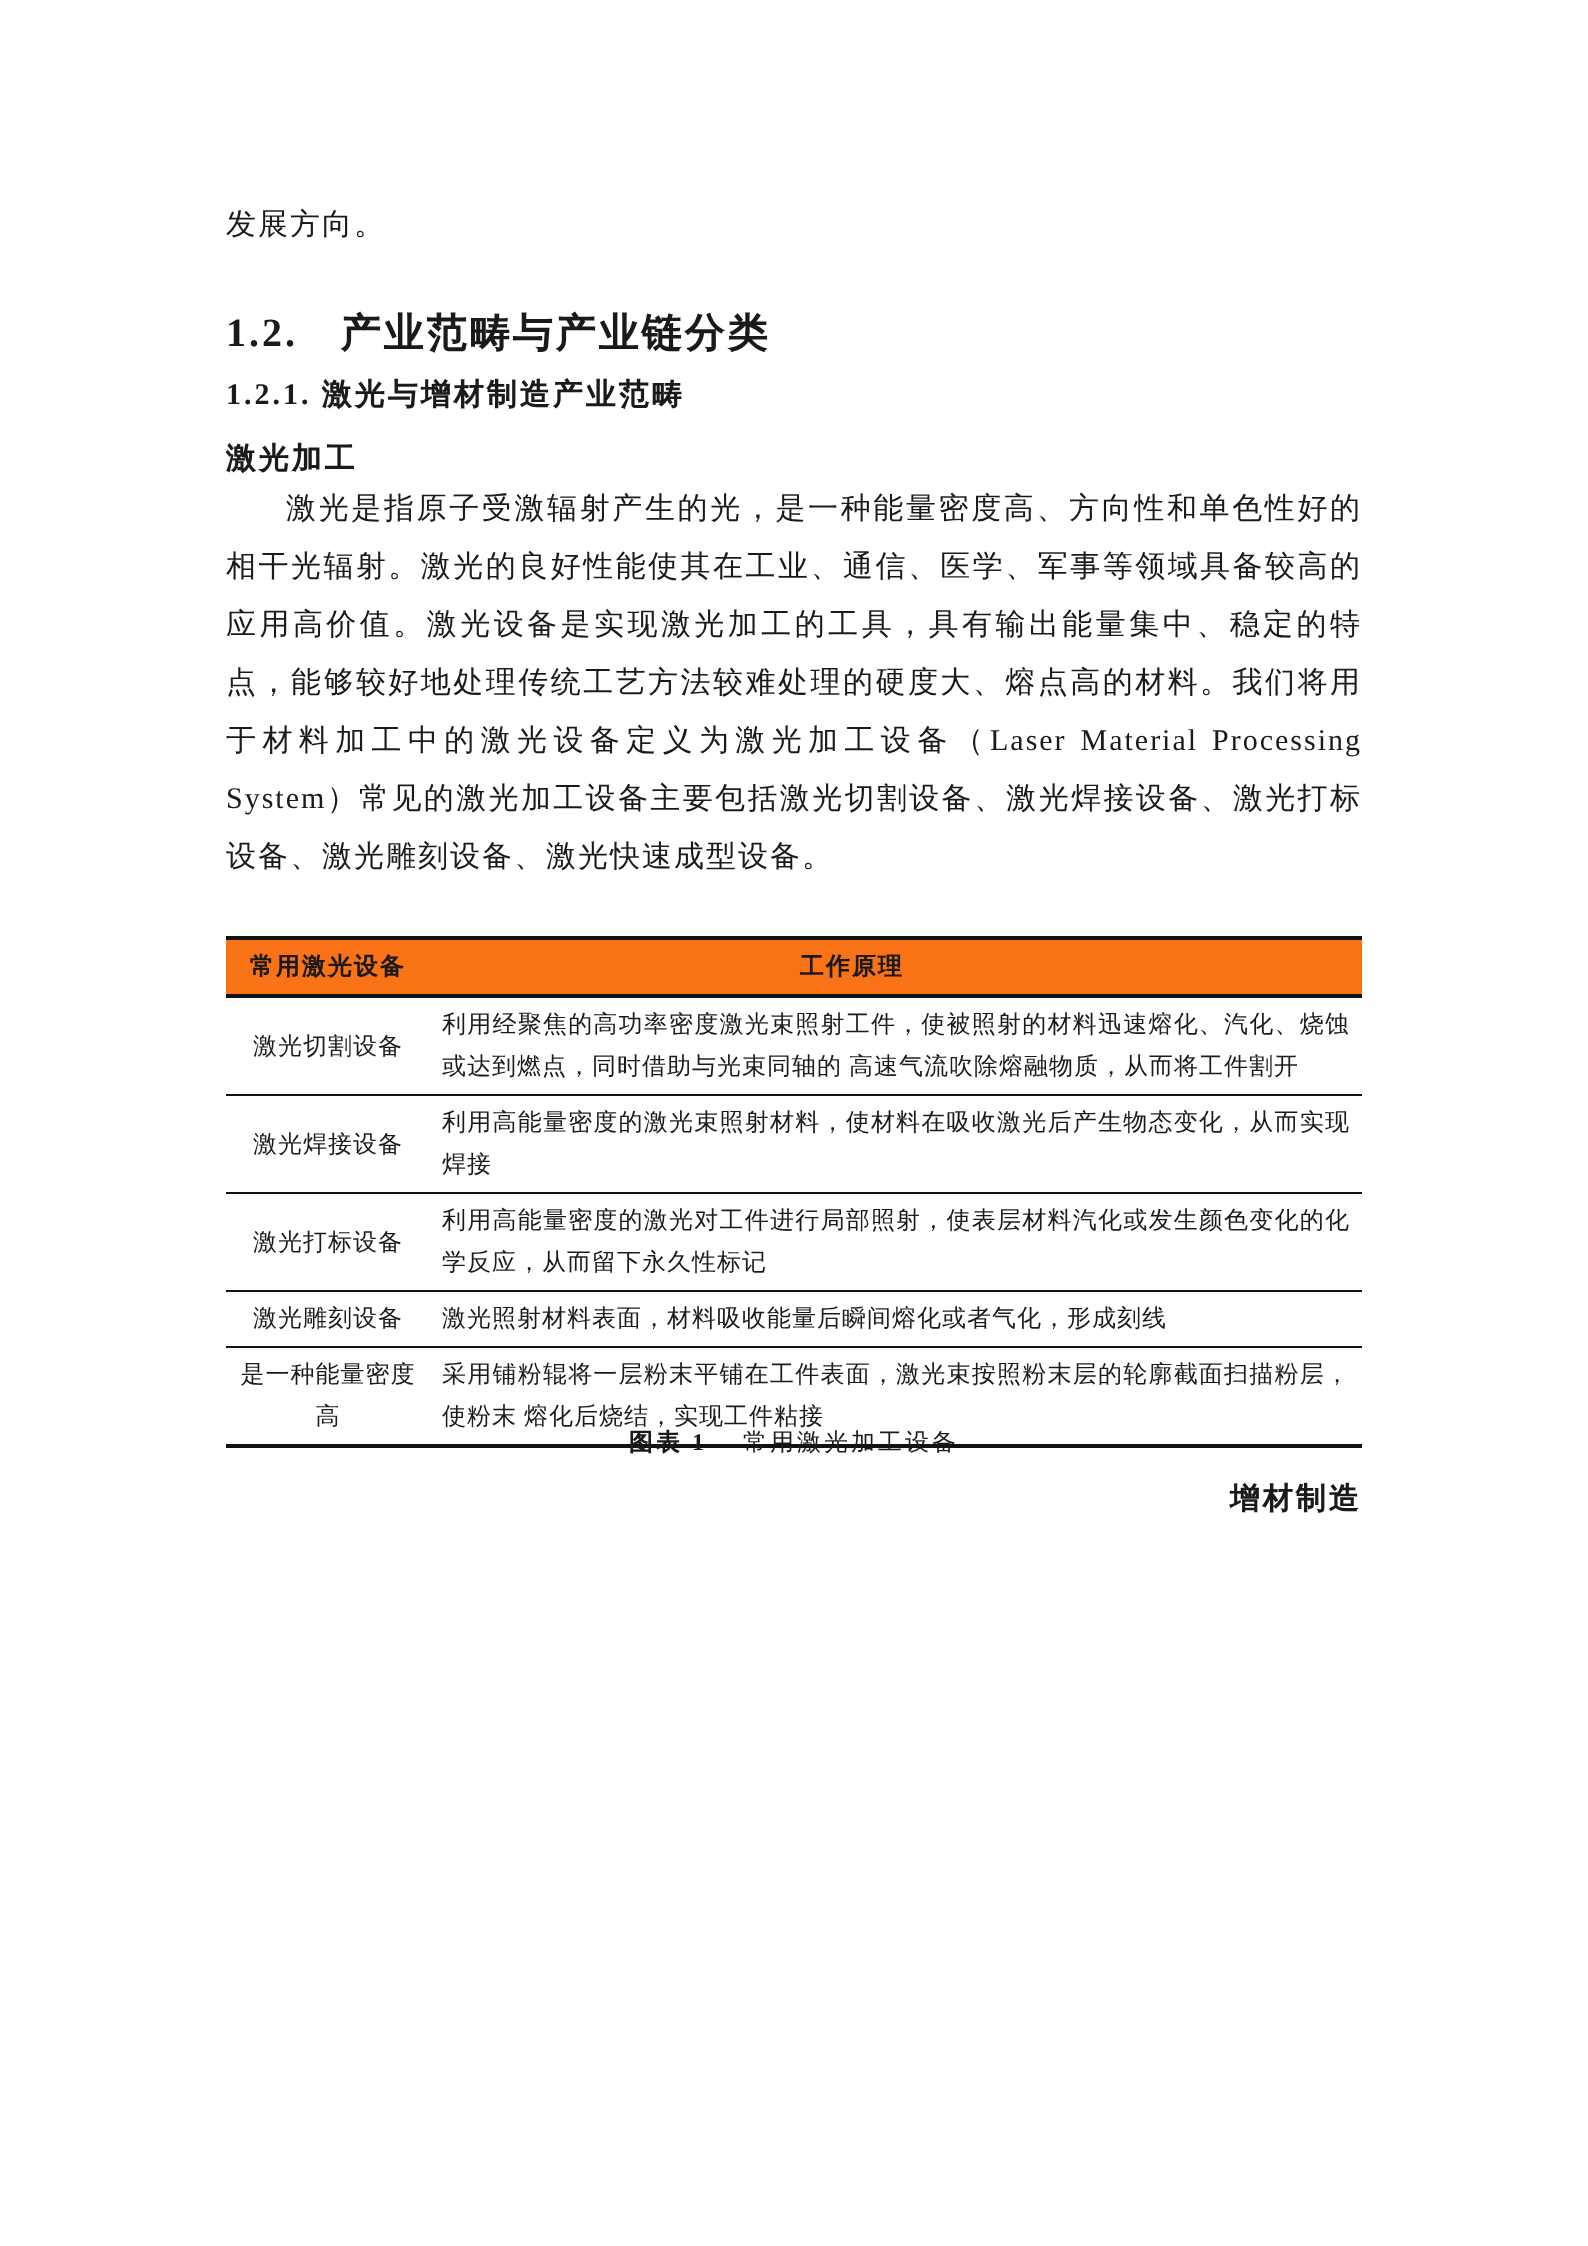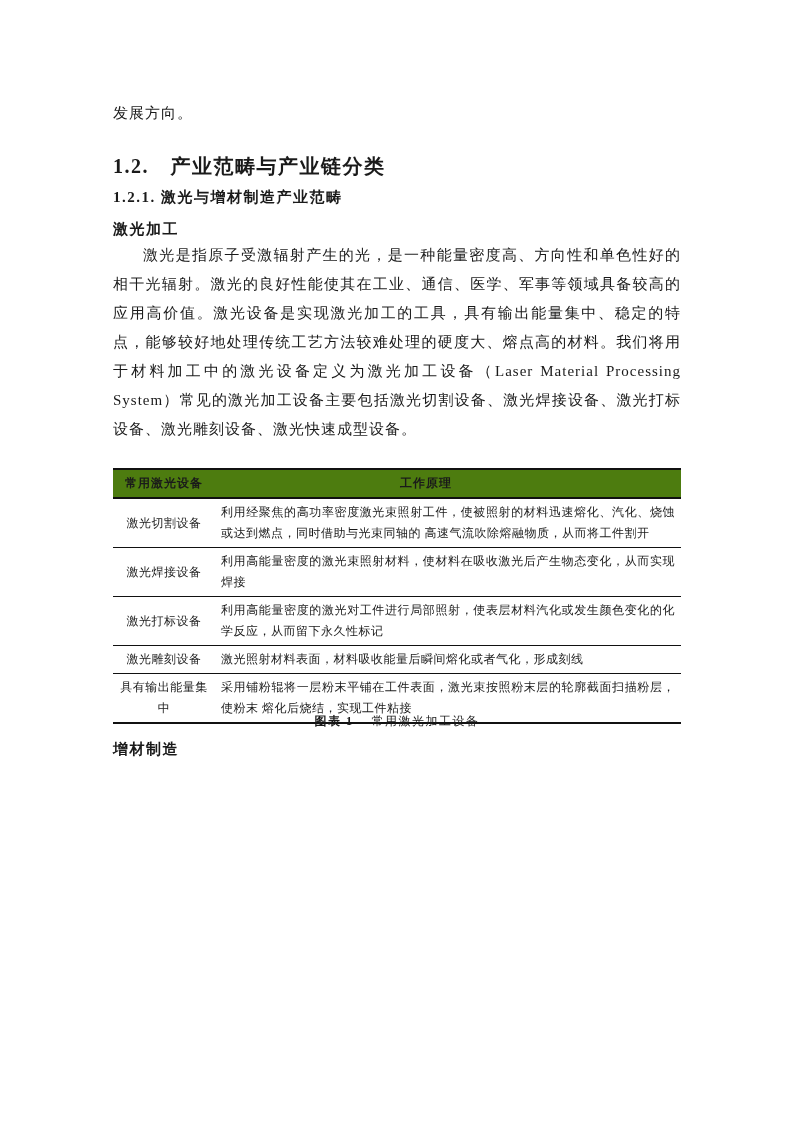--- a/index.html
+++ b/index.html
@@ -31,21 +31,21 @@
     width: 568px;
     border-collapse: collapse;
     table-layout: fixed;
     font-size: 12px;
     line-height: 21px;
     border-top: 2.5px solid #111;
     border-bottom: 2.5px solid #111;
   }
   table.laser-table col.c1 { width: 102px; }
   table.laser-table thead tr {
-    background: #4d7c0f;
+    background: #f97316;
     border-bottom: 2px solid #111;
   }
   table.laser-table th {
     font-weight: bold;
     padding: 3px 4px;
     letter-spacing: 1px;
   }
   table.laser-table th.th-device { text-align: center; }
   table.laser-table th.th-principle { text-align: center; padding-right: 48px; }
   table.laser-table tbody tr { border-top: 1.5px solid #111; }
@@ -114,29 +114,29 @@
         </tr>
         <tr>
           <td class="cell-device">激光打标设备</td>
           <td class="cell-principle">利用高能量密度的激光对工件进行局部照射，使表层材料汽化或发生颜色变化的化学反应，从而留下永久性标记</td>
         </tr>
         <tr>
           <td class="cell-device">激光雕刻设备</td>
           <td class="cell-principle">激光照射材料表面，材料吸收能量后瞬间熔化或者气化，形成刻线</td>
         </tr>
         <tr>
-          <td class="cell-device">具有输出能量集中</td>
+          <td class="cell-device">是一种能量密度高</td>
           <td class="cell-principle">采用铺粉辊将一层粉末平铺在工件表面，激光束按照粉末层的轮廓截面扫描粉层，使粉末 熔化后烧结，实现工件粘接</td>
         </tr>
       </tbody>
     </table>
   </div>
 
   <div class="caption" style="top: 713px;">
     <span class="caption-label">图表 1</span><span>常用激光加工设备</span>
   </div>
 
-  <div class="block heading h-run" style="top: 740px;">增材制造</div>
+  <div class="block heading h-run" style="top: 740px; text-align: right;">增材制造</div>
 
 
   <div class="page-number" style="top: 996px;">9</div>
 
 </div>
 
 </body></html>

